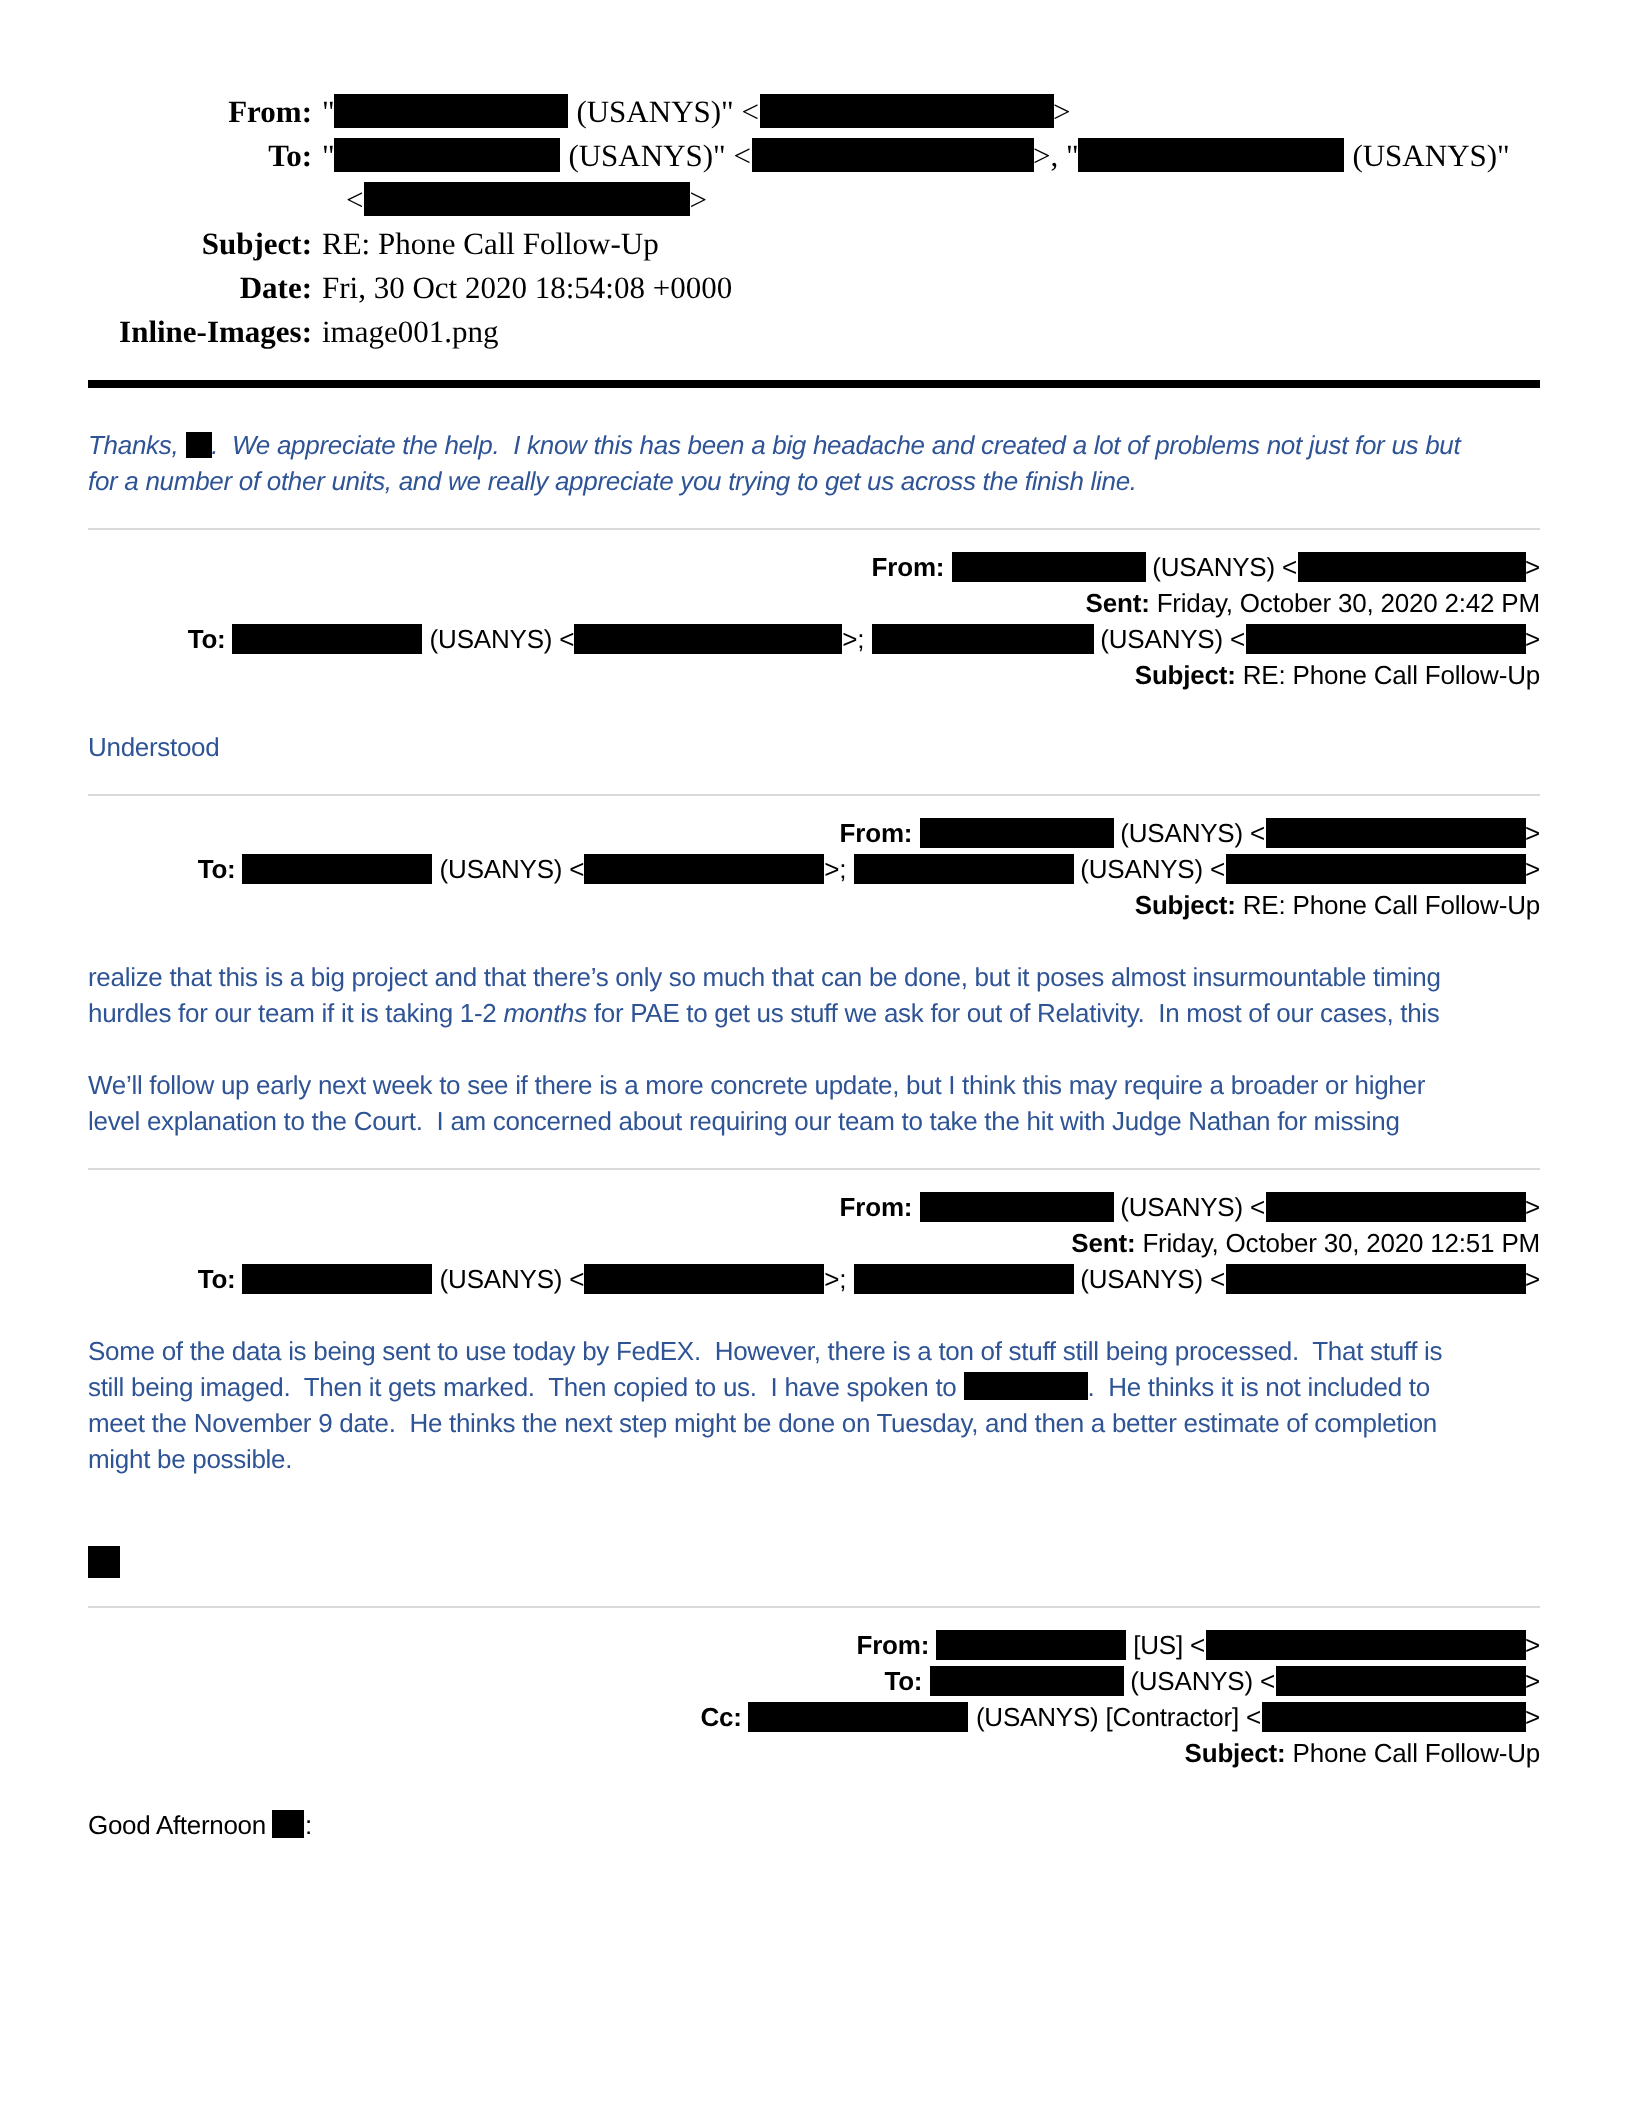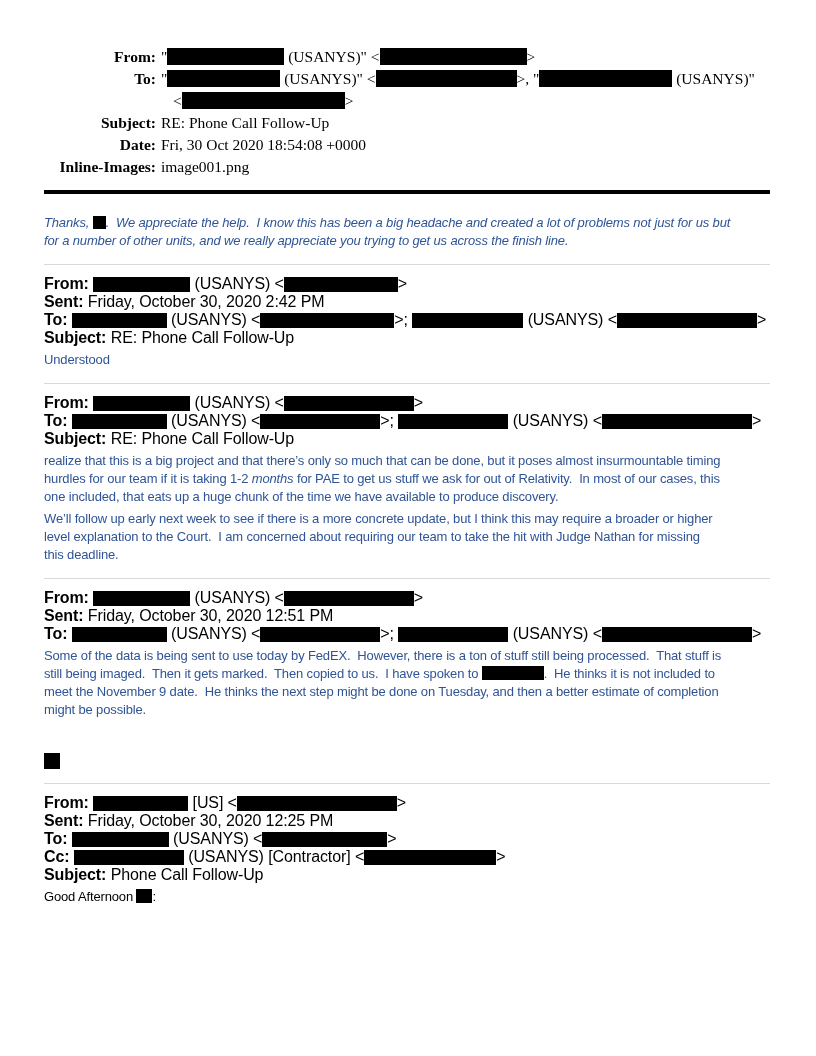--- a/index.html
+++ b/index.html
@@ -27,28 +27,29 @@
     text-align: right;
     font-weight: bold;
     padding-right: 5px;
   }
   .hval { white-space: pre; }
   .hval.cont { padding-left: 12px; }
   .thick-rule { height: 4px; background: #000000; margin-top: 12px; }
   
   .divider { border-top: 1px solid #D9D9D9; margin: 14px 0 10px 0; }
   .hline {
-    font-size: 16px;
+    font-size: 13px;
     line-height: 18px;
     white-space: pre;
     letter-spacing: -0.1px;
+    text-align: right;
   }
   .hlabel { font-weight: bold; }
   .para {
-    margin-top: 4px;
+    margin-top: 18px;
     font-size: 13px;
     line-height: 18px;
     letter-spacing: -0.15px;
   }
   .section-first .para { margin-top: 20px; font-style: italic; }
   .para.blue { color: #2F5496; }
   .para.black { color: #000000; }
   .line { white-space: pre; }
   .redact {
     display: inline-block;
@@ -112,45 +113,42 @@
         </div>
       </div>
       <div class="divider"></div>
       <div class="section">
         <div class="hline"><span class="hlabel">From:</span><span> </span><span class="redact" style="width: 97px; height: 15px;"></span><span> (USANYS) &lt;</span><span class="redact" style="width: 130px; height: 15px;"></span><span>&gt;</span></div>
         <div class="hline"><span class="hlabel">To:</span><span> </span><span class="redact" style="width: 95px; height: 15px;"></span><span> (USANYS) &lt;</span><span class="redact" style="width: 120px; height: 15px;"></span><span>&gt;; </span><span class="redact" style="width: 110px; height: 15px;"></span><span> (USANYS) &lt;</span><span class="redact" style="width: 150px; height: 15px;"></span><span>&gt;</span></div>
         <div class="hline"><span class="hlabel">Subject:</span><span> RE: Phone Call Follow-Up</span></div>
         <div class="para blue">
           <div class="line"><span>realize that this is a big project and that there’s only so much that can be done, but it poses almost insurmountable timing</span></div>
           <div class="line"><span>hurdles for our team if it is taking 1-2 </span><em class="months">months</em><span> for PAE to get us stuff we ask for out of Relativity.  In most of our cases, this</span></div>
-          <div class="line"><span>one included, that eats up a huge chunk of the time we have available to produce discovery.</span></div>
         </div>
         <div class="para blue">
           <div class="line"><span>We’ll follow up early next week to see if there is a more concrete update, but I think this may require a broader or higher</span></div>
           <div class="line"><span>level explanation to the Court.  I am concerned about requiring our team to take the hit with Judge Nathan for missing</span></div>
-          <div class="line"><span>this deadline.</span></div>
         </div>
       </div>
       <div class="divider"></div>
       <div class="section">
         <div class="hline"><span class="hlabel">From:</span><span> </span><span class="redact" style="width: 97px; height: 15px;"></span><span> (USANYS) &lt;</span><span class="redact" style="width: 130px; height: 15px;"></span><span>&gt;</span></div>
         <div class="hline"><span class="hlabel">Sent:</span><span> Friday, October 30, 2020 12:51 PM</span></div>
         <div class="hline"><span class="hlabel">To:</span><span> </span><span class="redact" style="width: 95px; height: 15px;"></span><span> (USANYS) &lt;</span><span class="redact" style="width: 120px; height: 15px;"></span><span>&gt;; </span><span class="redact" style="width: 110px; height: 15px;"></span><span> (USANYS) &lt;</span><span class="redact" style="width: 150px; height: 15px;"></span><span>&gt;</span></div>
         <div class="para blue">
           <div class="line"><span>Some of the data is being sent to use today by FedEX.  However, there is a ton of stuff still being processed.  That stuff is</span></div>
           <div class="line"><span>still being imaged.  Then it gets marked.  Then copied to us.  I have spoken to </span><span class="redact small" style="width: 62px; height: 14px;"></span><span>.  He thinks it is not included to</span></div>
           <div class="line"><span>meet the November 9 date.  He thinks the next step might be done on Tuesday, and then a better estimate of completion</span></div>
           <div class="line"><span>might be possible.</span></div>
         </div>
         <div class="sig-redact"></div>
       </div>
       <div class="divider"></div>
       <div class="section">
         <div class="hline"><span class="hlabel">From:</span><span> </span><span class="redact" style="width: 95px; height: 15px;"></span><span> [US] &lt;</span><span class="redact" style="width: 160px; height: 15px;"></span><span>&gt;</span></div>
-        <div class="hline"><span class="hlabel">Sent:</span><span> Friday, October 30, 2020 12:25 PM</span></div>
         <div class="hline"><span class="hlabel">To:</span><span> </span><span class="redact" style="width: 97px; height: 15px;"></span><span> (USANYS) &lt;</span><span class="redact" style="width: 125px; height: 15px;"></span><span>&gt;</span></div>
         <div class="hline"><span class="hlabel">Cc:</span><span> </span><span class="redact" style="width: 110px; height: 15px;"></span><span> (USANYS) [Contractor] &lt;</span><span class="redact" style="width: 132px; height: 15px;"></span><span>&gt;</span></div>
         <div class="hline"><span class="hlabel">Subject:</span><span> Phone Call Follow-Up</span></div>
         <div class="para black">
           <div class="line"><span>Good Afternoon </span><span class="redact small" style="width: 16px; height: 14px;"></span><span>:</span></div>
         </div>
       </div>
     </div>
 </div>
 

